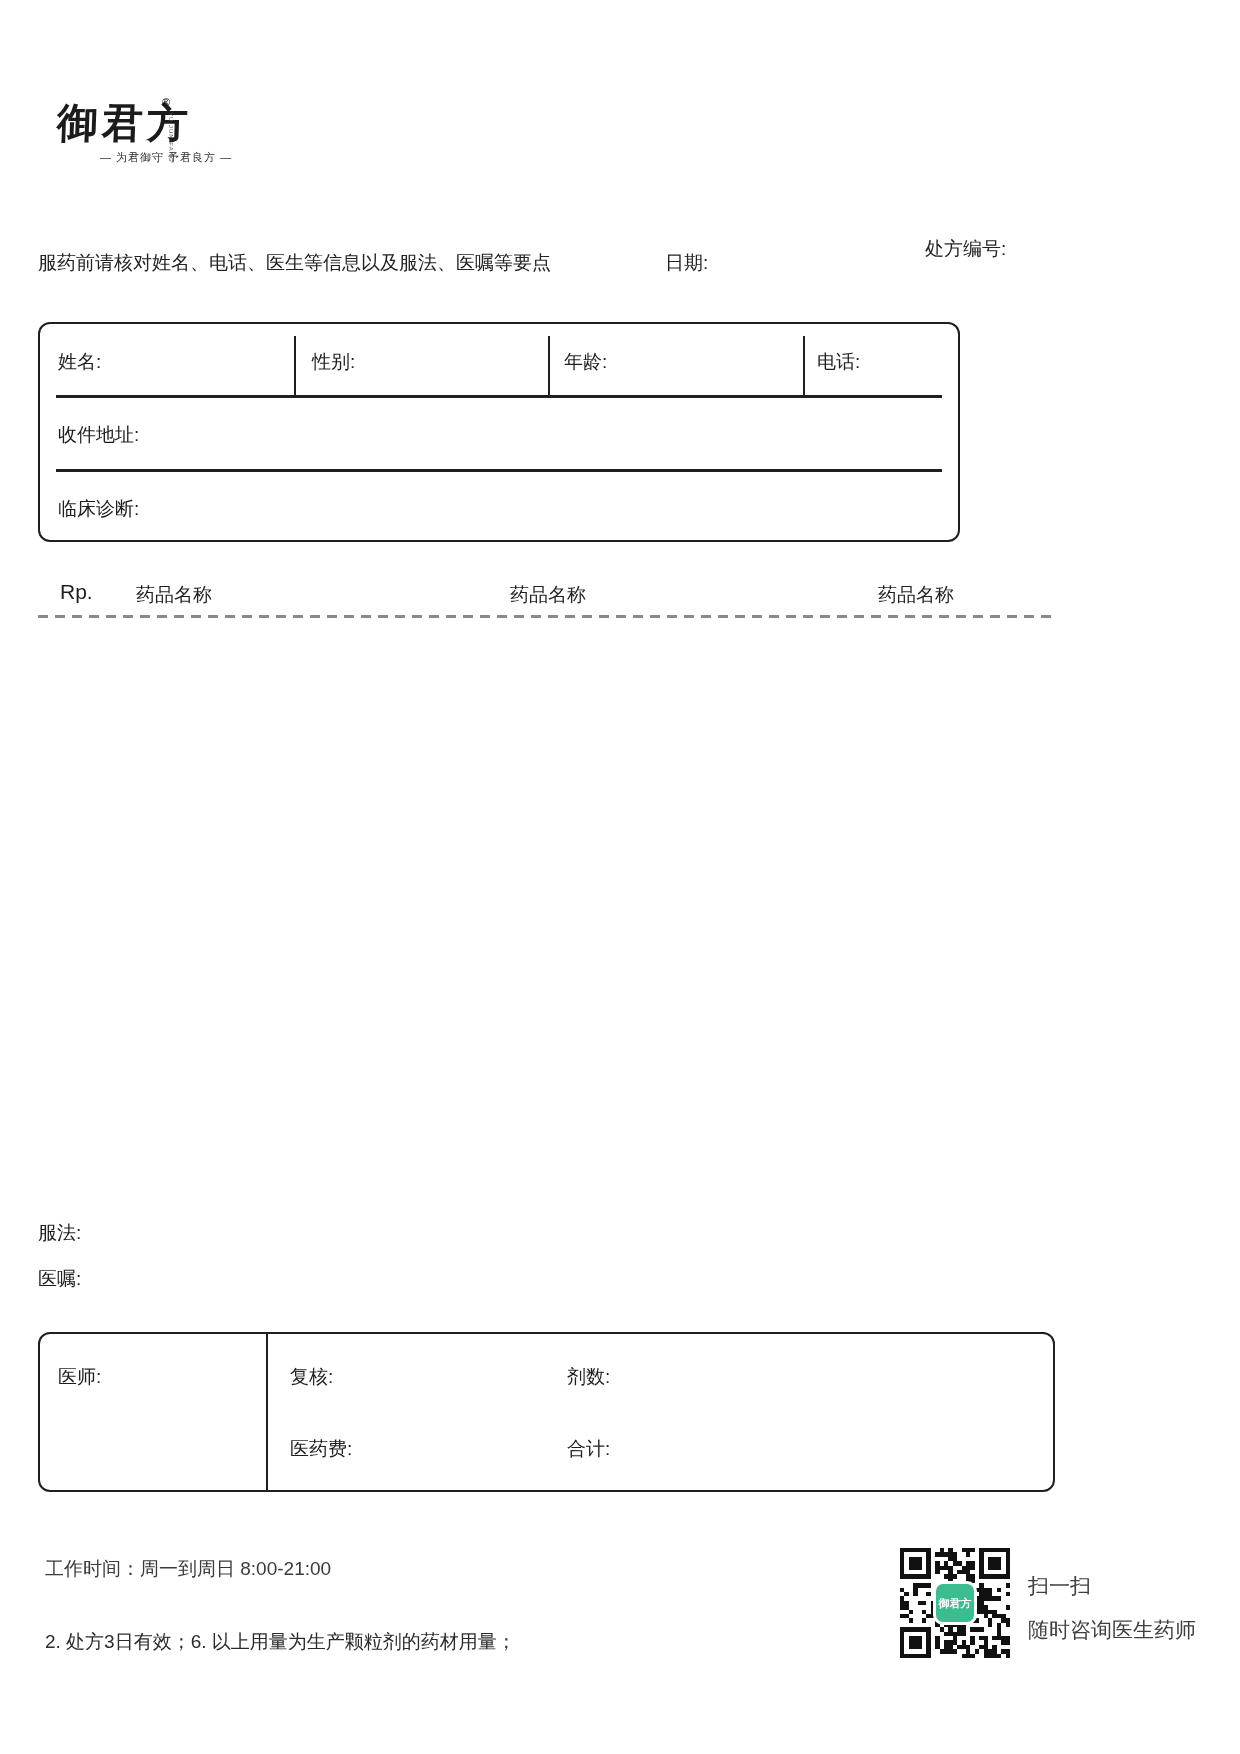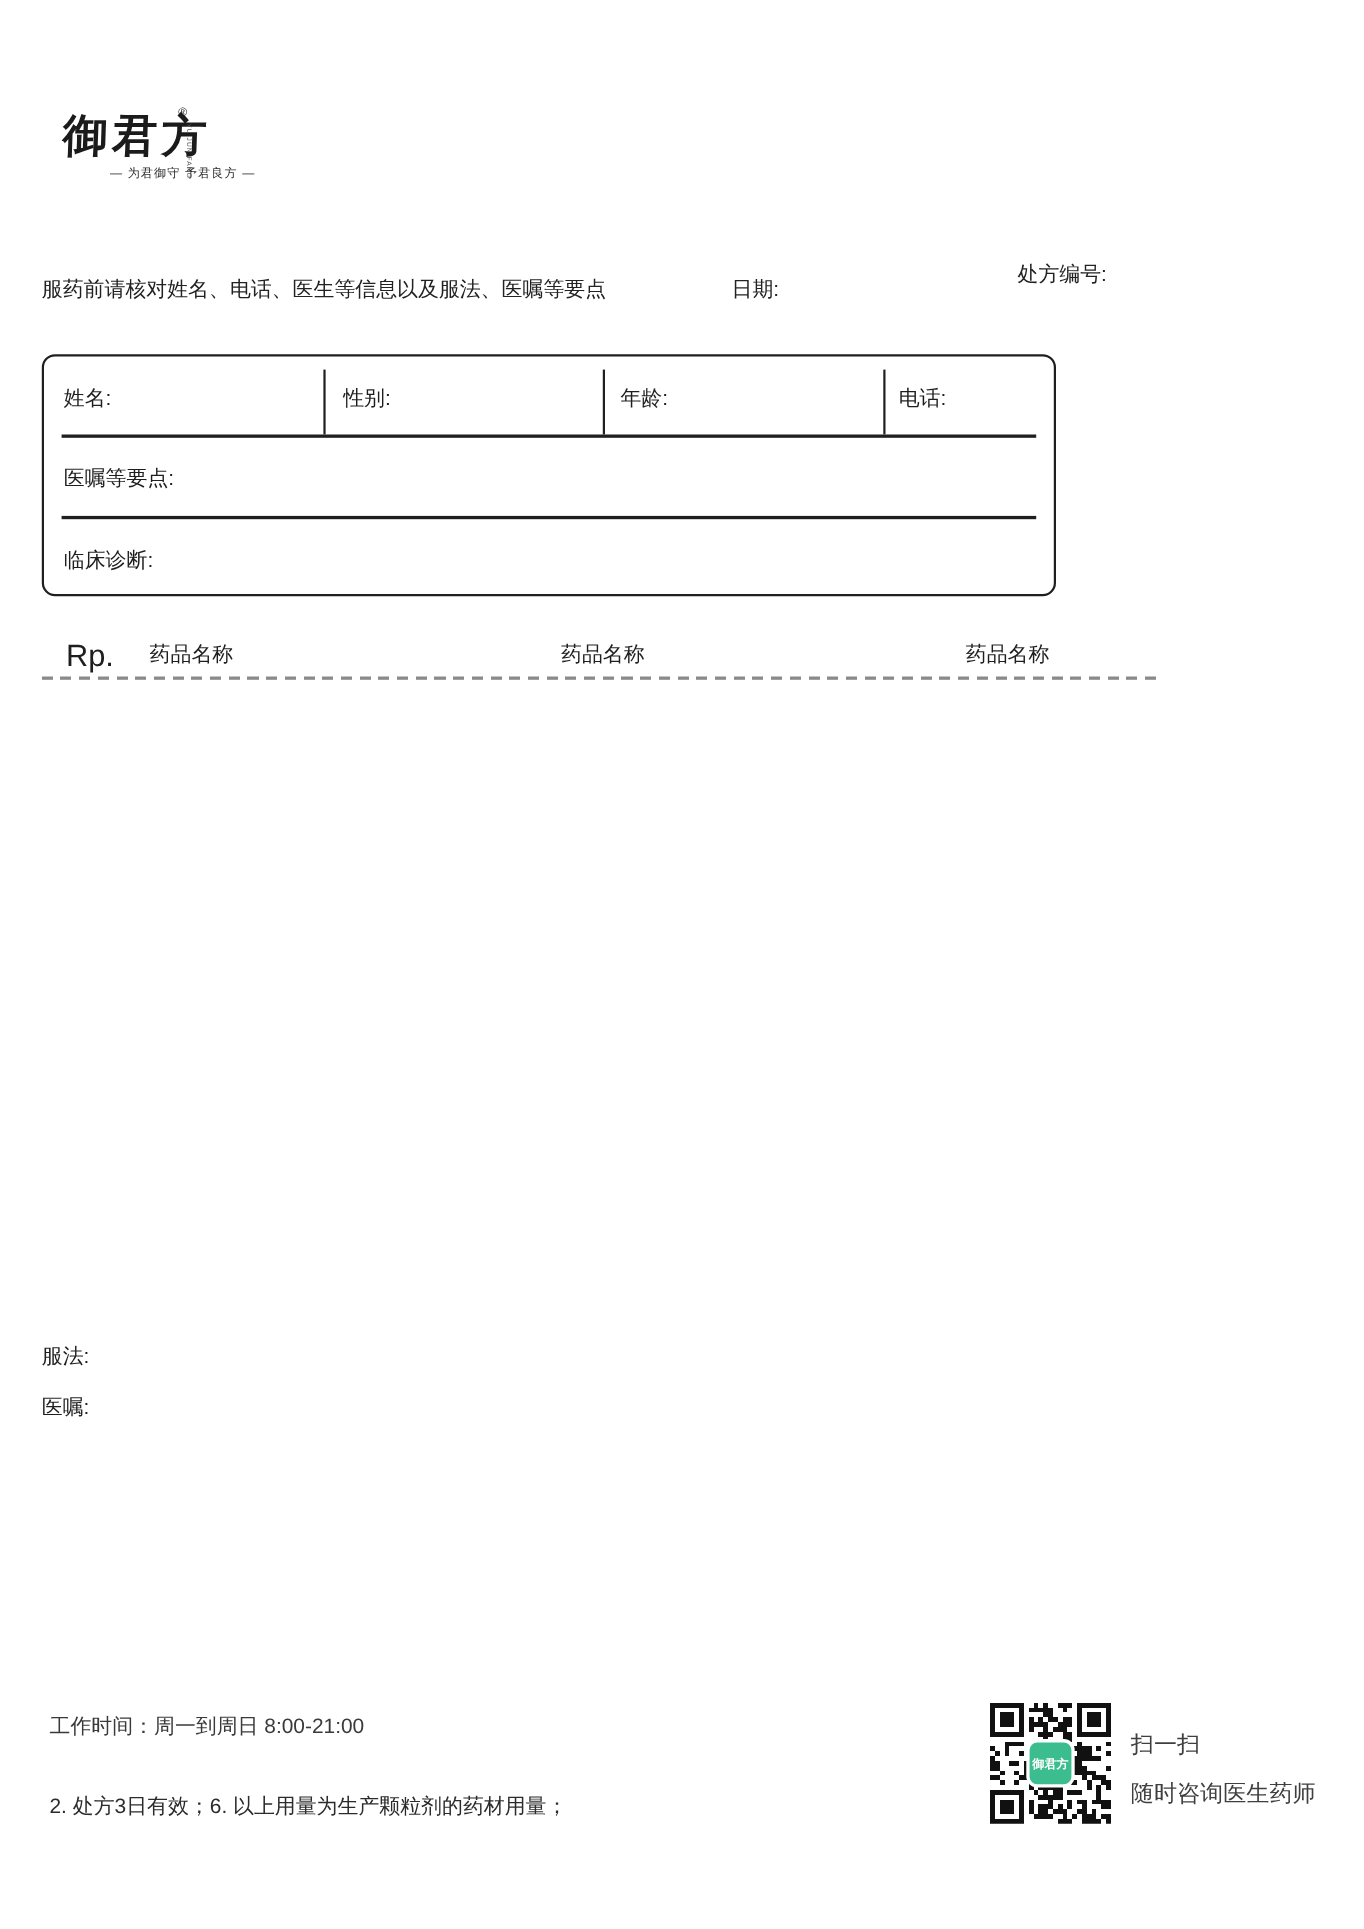--- a/index.html
+++ b/index.html
@@ -60,21 +60,21 @@
   .v1{left:254px;} .v2{left:508px;} .v3{left:763px;}
   .pcell{position:absolute;font-size:19px;color:#1e1e1e;}
   .p-name{left:18px;top:25px;}
   .p-gender{left:272px;top:25px;}
   .p-age{left:524px;top:25px;}
   .p-phone{left:777px;top:25px;}
   .p-address{left:18px;top:98px;}
   .p-diagnosis{left:18px;top:172px;}
 
   
-  .rp-label{left:60px;top:580px;font-size:28px;color:#1e1e1e;}
+  .rp-label{left:60px;top:580px;font-size:21px;color:#1e1e1e;}
   .drug-col{top:582px;font-size:19px;color:#1e1e1e;}
   .dc0{left:136px;} .dc1{left:510px;} .dc2{left:878px;}
   .dash-line{
     left:38px;top:615px;width:1017px;height:3px;
     background:repeating-linear-gradient(90deg,#8a8a8a 0 10px,transparent 10px 17px);
   }
 
   
   .usage-label{left:38px;top:1220px;font-size:19px;color:#1e1e1e;}
   .advice-label{left:38px;top:1266px;font-size:19px;color:#1e1e1e;}
@@ -127,33 +127,41 @@
   <div class="abs patient-box">
     <div class="vline v1"></div>
     <div class="vline v2"></div>
     <div class="vline v3"></div>
     <div class="hline hline1"></div>
     <div class="hline hline2"></div>
     <div class="pcell p-name">姓名:</div>
     <div class="pcell p-gender">性别:</div>
     <div class="pcell p-age">年龄:</div>
     <div class="pcell p-phone">电话:</div>
-    <div class="pcell p-address">医嘱等要点:</div>
+    <div class="pcell p-address">收件地址:</div>
     <div class="pcell p-diagnosis">临床诊断:</div>
   </div>
 
   <div class="abs rp-label">Rp.</div>
   <div class="abs drug-col dc0">药品名称</div>
   <div class="abs drug-col dc1">药品名称</div>
   <div class="abs drug-col dc2">药品名称</div>
   <div class="abs dash-line"></div>
 
   <div class="abs usage-label">服法:</div>
   <div class="abs advice-label">医嘱:</div>
 
+  <div class="abs sign-box">
+    <div class="vdiv"></div>
+    <div class="scell s-physician">医师:</div>
+    <div class="scell s-review">复核:</div>
+    <div class="scell s-dose">剂数:</div>
+    <div class="scell s-fee">医药费:</div>
+    <div class="scell s-total">合计:</div>
+  </div>
 
   <div class="abs work-time">工作时间：周一到周日 8:00-21:00</div>
   <div class="abs note2">2. 处方3日有效；6. 以上用量为生产颗粒剂的药材用量；</div>
 
   <div class="abs qr-wrap">
     <svg id="qr-svg" viewBox="0 0 25 25" shape-rendering="crispEdges">
         <rect x="9" y="0" width="1" height="1" fill="#111111"></rect>
         <rect x="11" y="0" width="1" height="1" fill="#111111"></rect>
         <rect x="14" y="0" width="1" height="1" fill="#111111"></rect>
         <rect x="15" y="0" width="1" height="1" fill="#111111"></rect>

